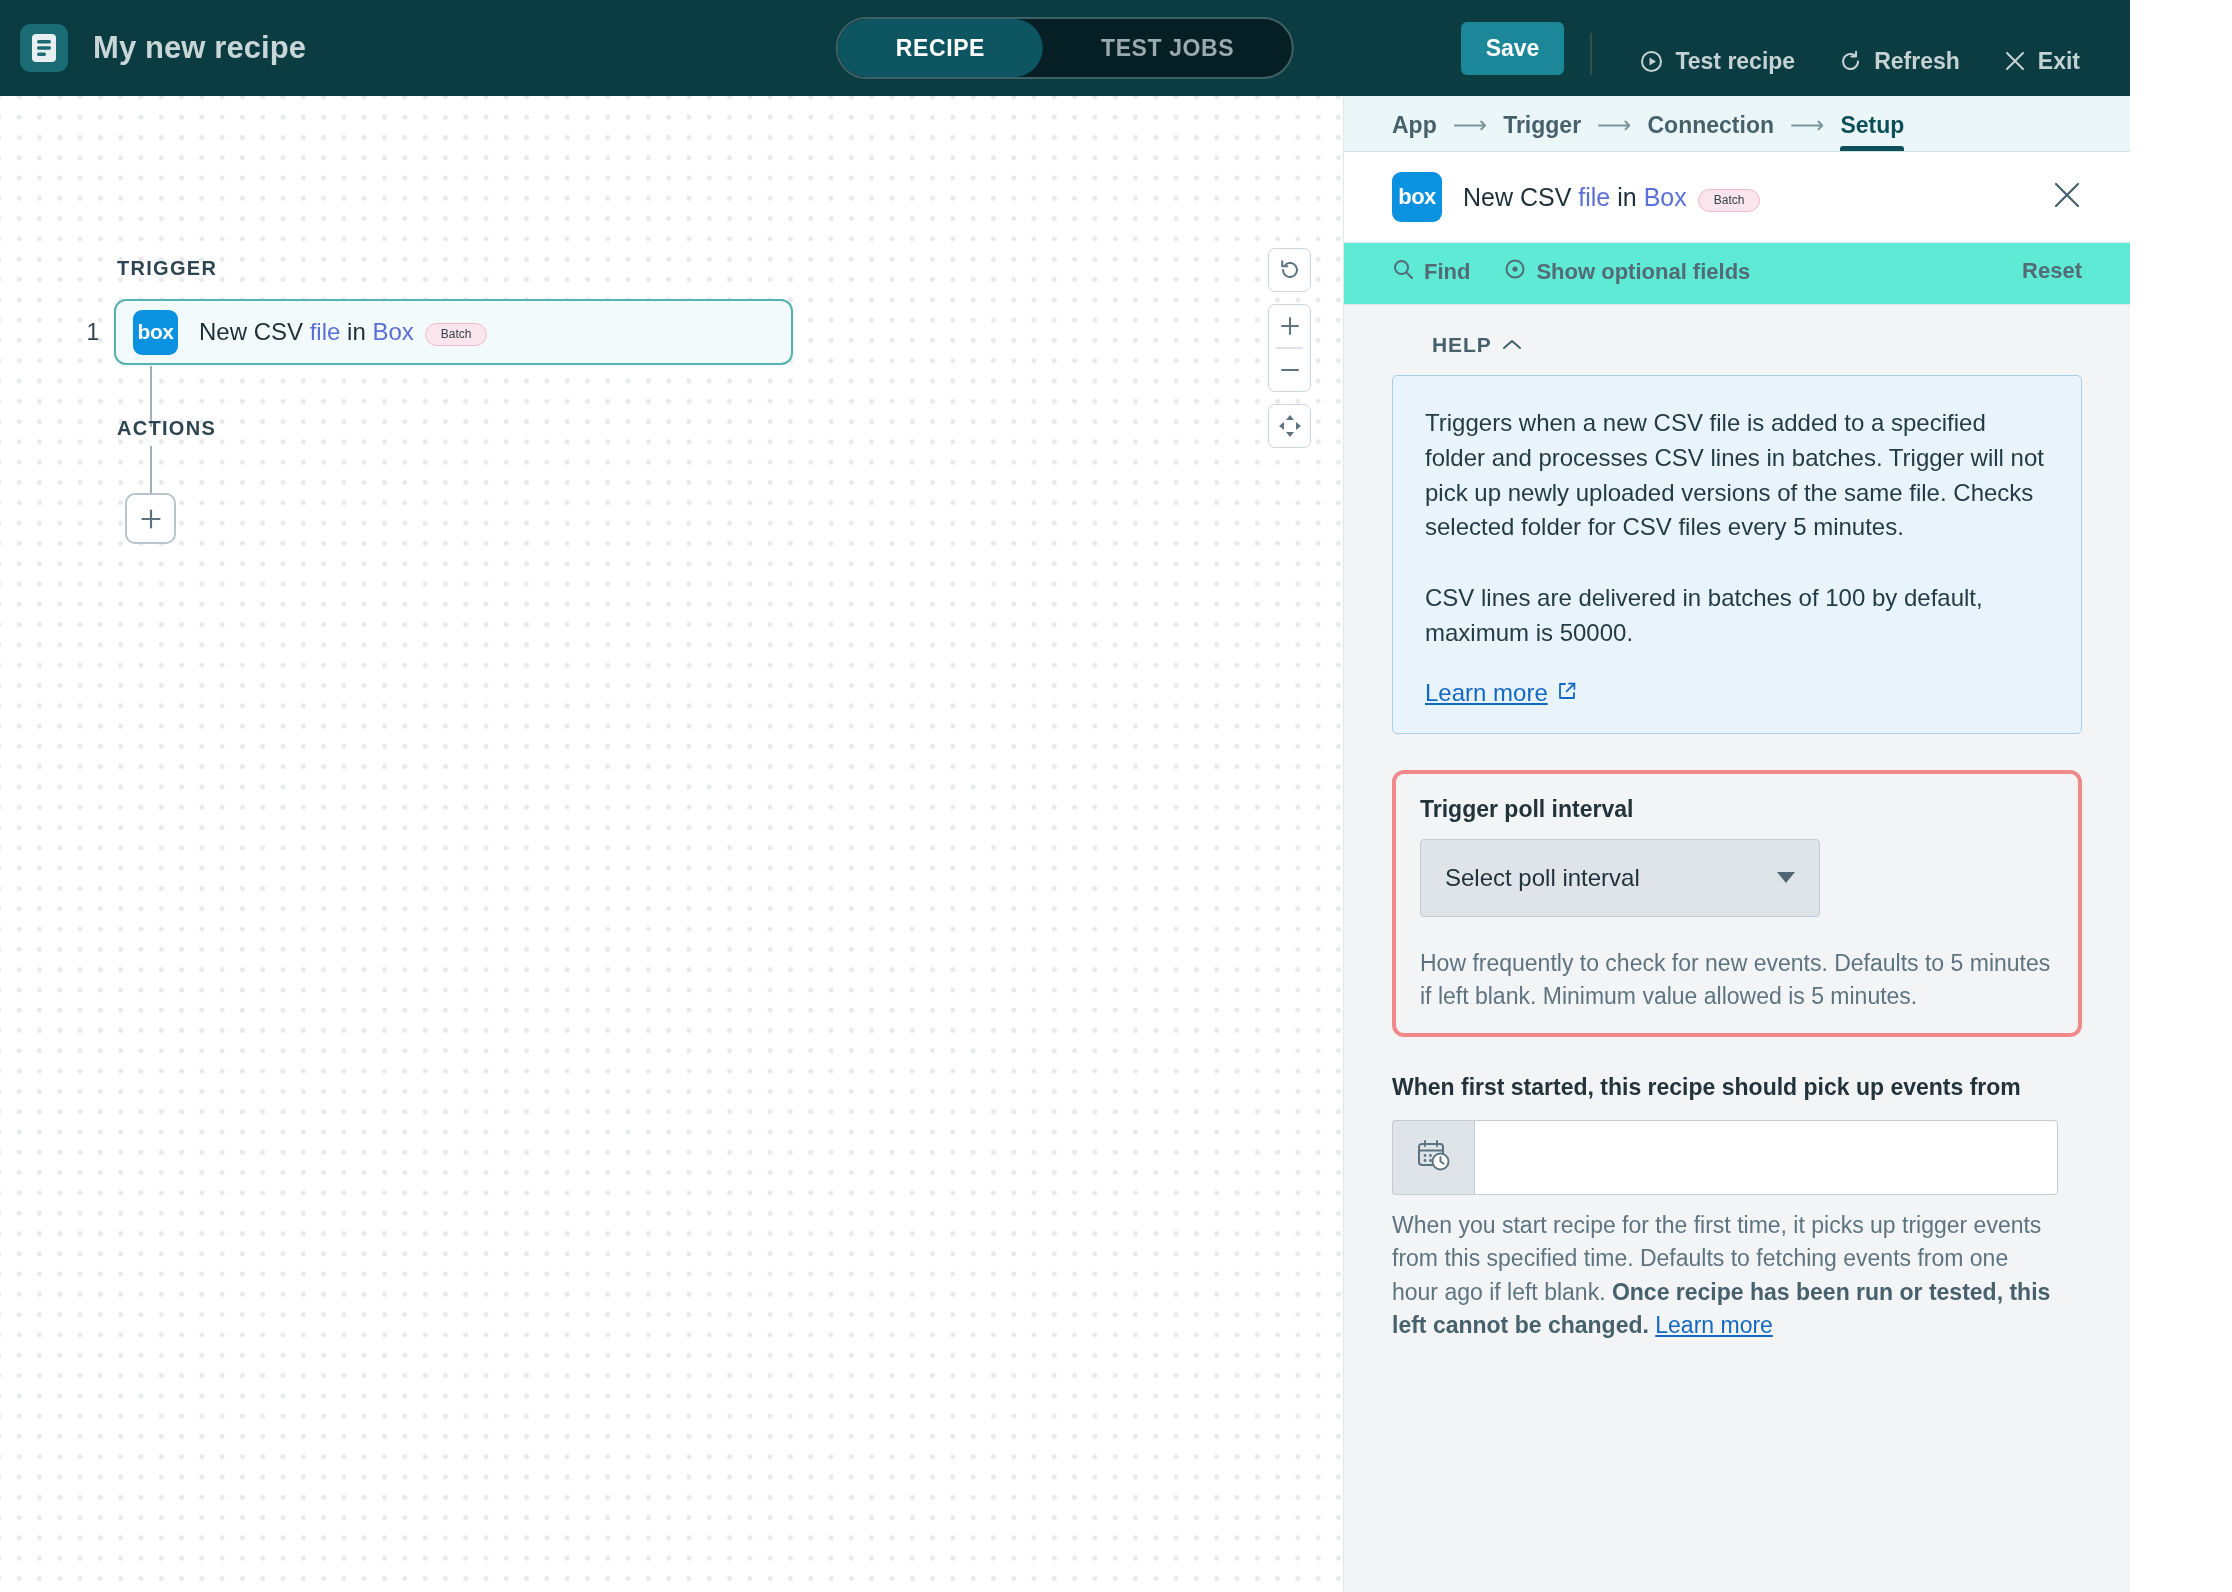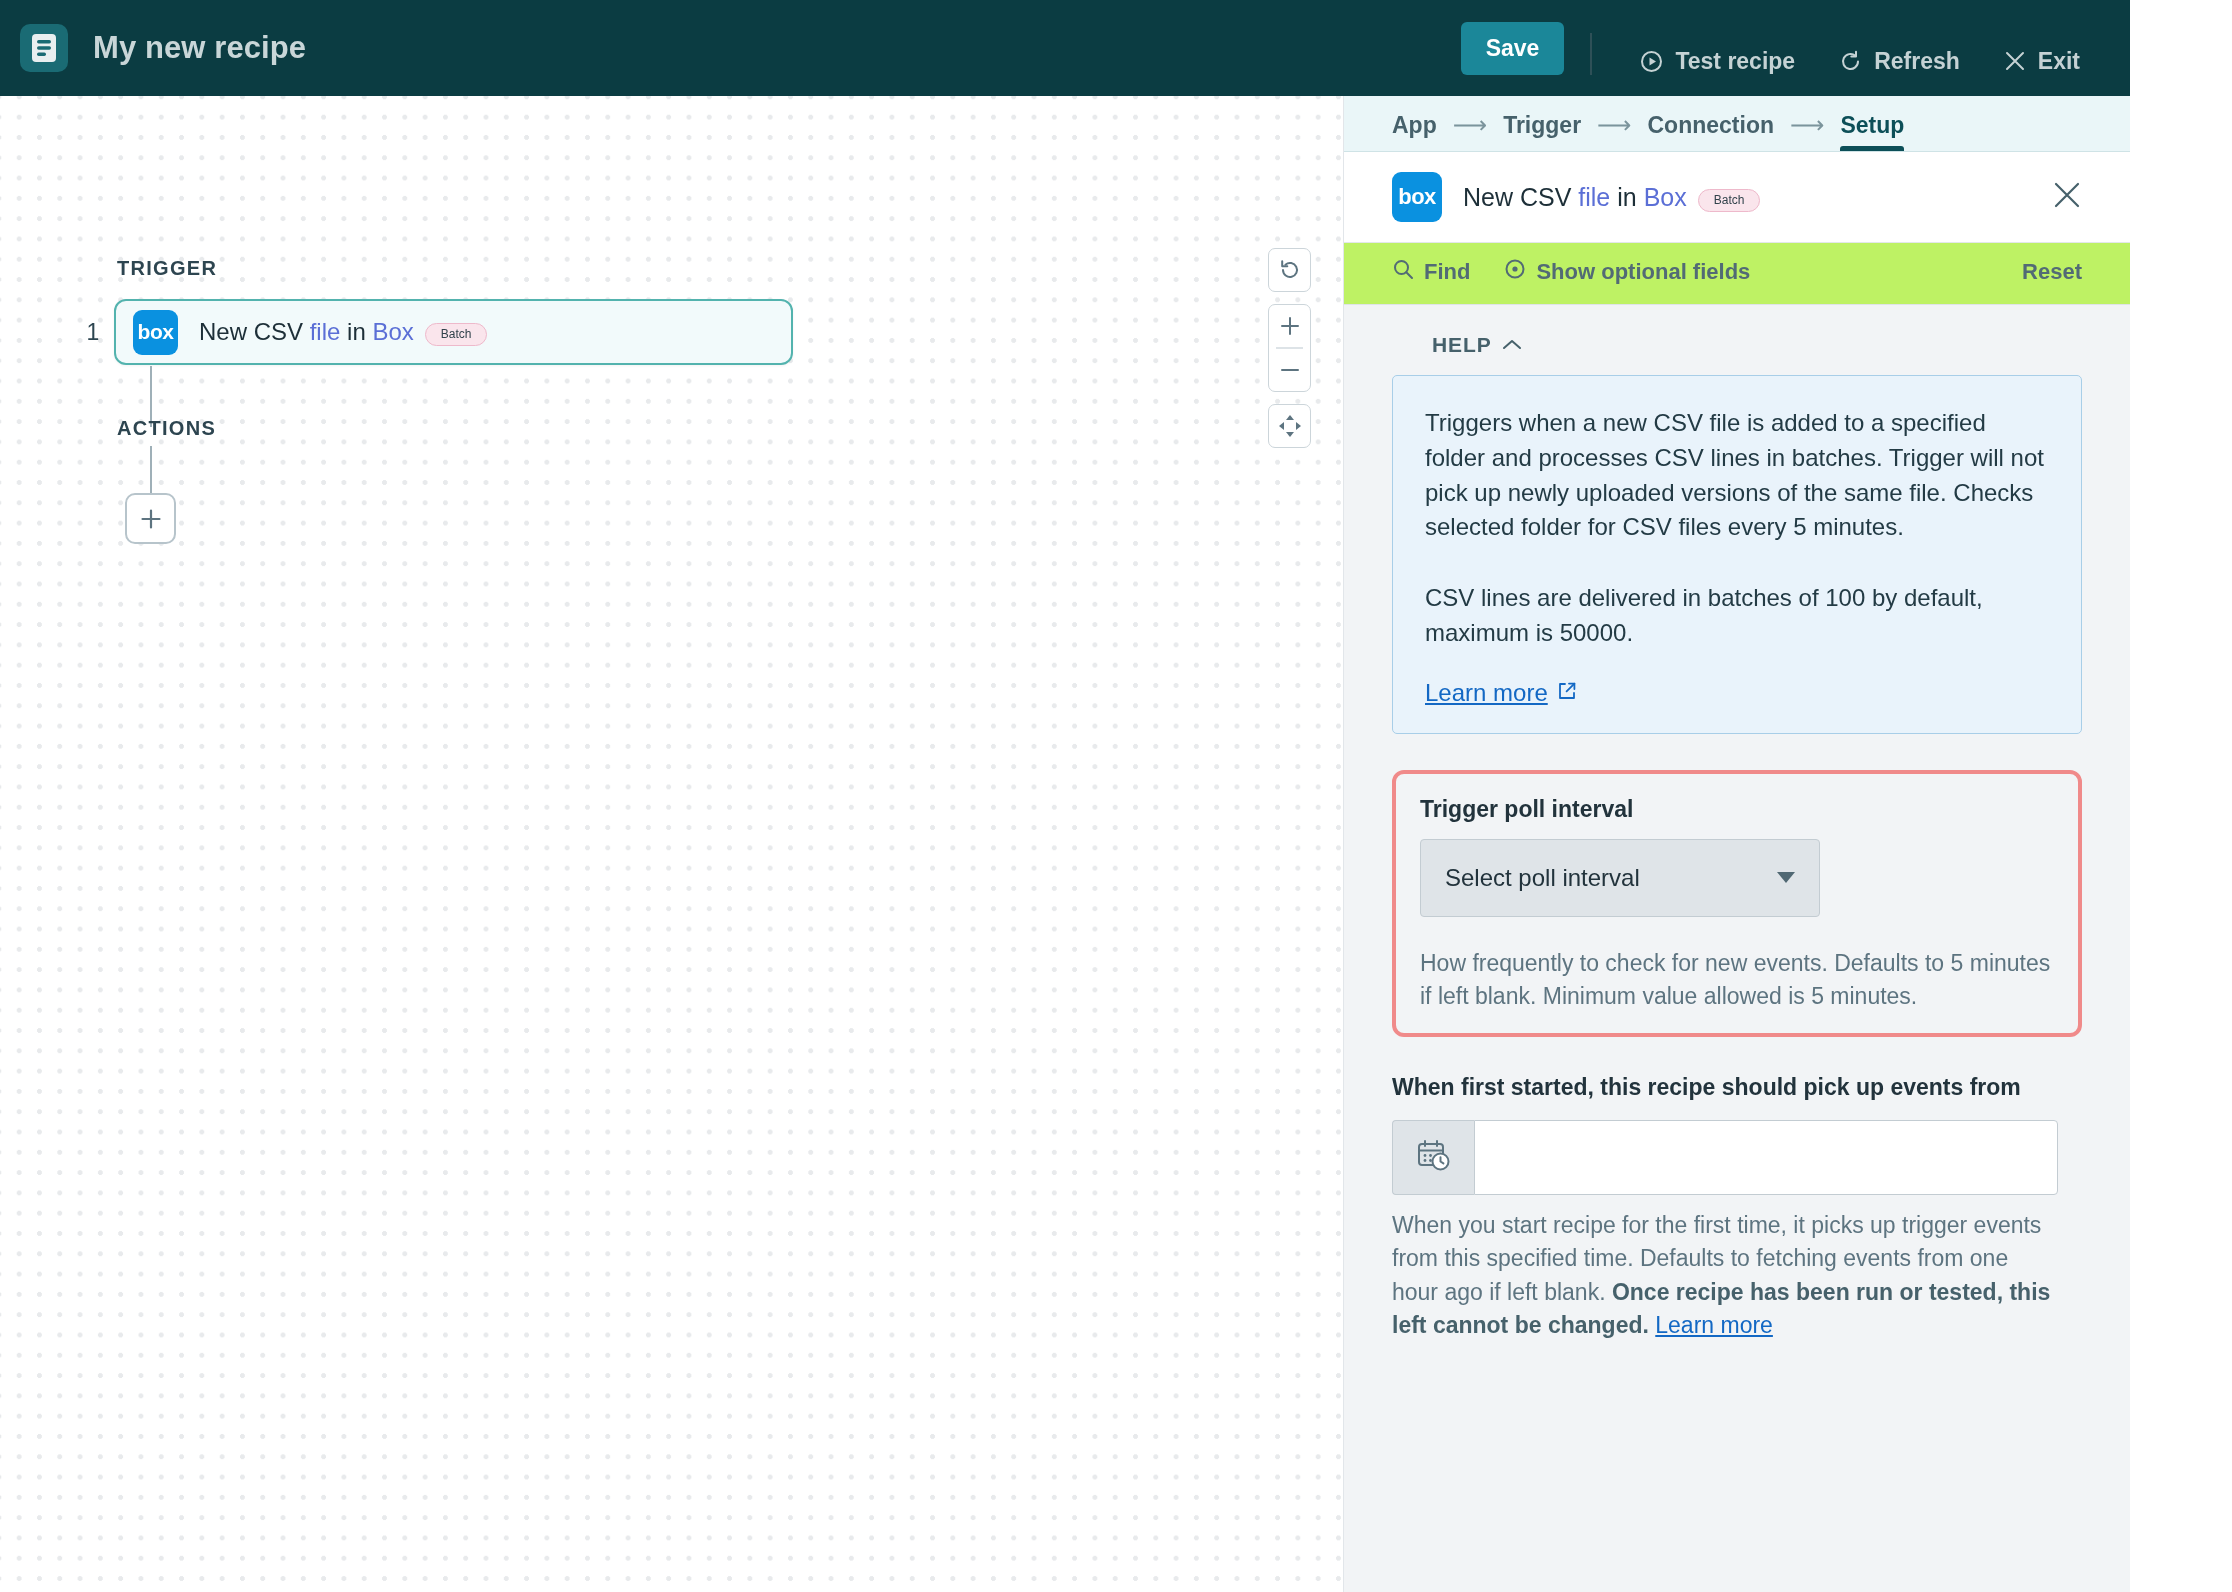--- a/index.html
+++ b/index.html
@@ -187,23 +187,23 @@
     width: 50px; height: 50px; border-radius: 9px;
     background: #0a91e0;
     display: flex; align-items: center; justify-content: center;
     color: #fff; font-size: 22px; font-weight: 700; letter-spacing: -.5px;
     flex: 0 0 50px;
   }
   .ph-title { margin-left: 21px; font-size: 25px; color: #1d2f38; white-space: nowrap; }
   .ph-close { margin-left: auto; cursor: pointer; display: flex; }
 
   .panel-tools {
-    background: #bef264;
+    background: #5eead4;
     padding: 15px 48px 18px;
-    display: flex; align-items: center;
+    display: flex; align-items: flex-start;
     border-bottom: 1px solid #dfe4e8;
     flex: 0 0 auto;
   }
   .tool {
     display: flex; align-items: center; gap: 10px;
     color: #526b75; font-size: 22px; font-weight: 600;
     cursor: pointer; margin-right: 34px;
   }
   .tool-reset { margin-left: auto; margin-right: 0; color: #526b75; font-size: 22px; font-weight: 600; cursor: pointer; }
 
@@ -285,20 +285,26 @@
         <svg width="26" height="30" viewBox="0 0 26 30" fill="none">
           <rect x="1" y="1" width="24" height="28" rx="4" fill="#e8eff0"></rect>
           <rect x="6" y="7" width="14" height="3.4" rx="1.7" fill="#1a6b74"></rect>
           <rect x="6" y="13.3" width="14" height="3.4" rx="1.7" fill="#1a6b74"></rect>
           <rect x="6" y="19.6" width="9" height="3.4" rx="1.7" fill="#1a6b74"></rect>
         </svg>
       </div>
       <div class="brand-title">My new recipe</div>
     </div>
 
+    <div class="seg-wrap">
+      <div class="seg">
+        <button class="seg-btn active">RECIPE</button>
+        <button class="seg-btn">TEST JOBS</button>
+      </div>
+    </div>
 
     <div class="topbar-right">
       <button class="save-btn">Save</button>
       <div class="vdiv"></div>
       <div class="tb-action">
         <span>
           <svg width="23" height="23" viewBox="0 0 23 23" fill="none">
             <circle cx="11.5" cy="11.5" r="9.5" stroke="#c5d2d4" stroke-width="2"></circle>
             <path d="M9.5 7.5 L16 11.5 L9.5 15.5 Z" fill="#c5d2d4"></path>
           </svg>

